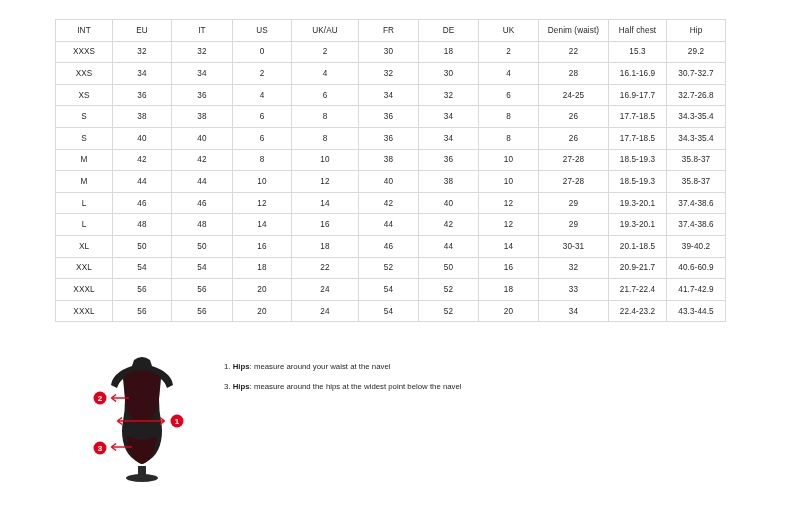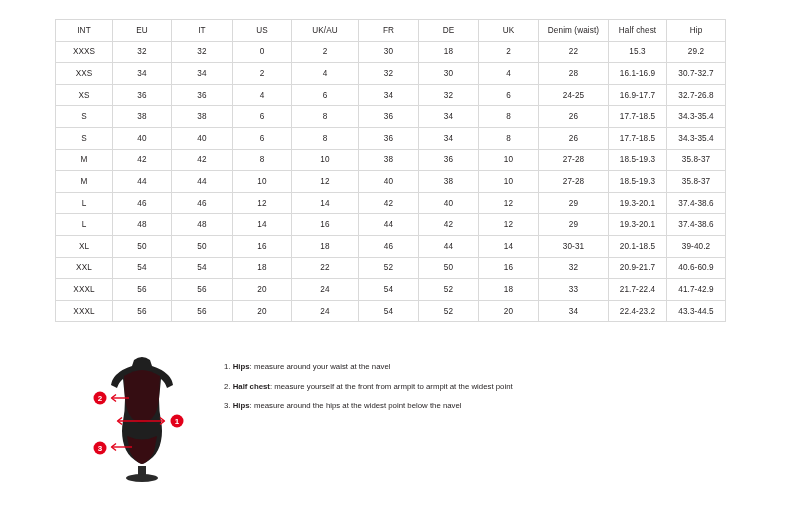--- a/index.html
+++ b/index.html
@@ -352,19 +352,18 @@
           </g>
           <g>
             <circle cx="18" cy="96" r="6.5" fill="#e2001a"></circle>
             <text x="18" y="99" font-family="Liberation Sans, sans-serif" font-size="8" font-weight="bold" fill="#ffffff" text-anchor="middle">3</text>
           </g>
         </svg>
       </div>
 
       <div class="notes">
           <div class="note"><span class="num">1.</span> <b>Hips</b><span>: measure around your waist at the navel</span></div>
-          <div class="note"><span class="num">2.</span> <b>Half chest</b><span>: measure yourself at the front from armpit to armpit at the widest point</span></div>
           <div class="note"><span class="num">3.</span> <b>Hips</b><span>: measure around the hips at the widest point below the navel</span></div>
         </div>
     </div>
   </div>
 
 </div>
 
 </body></html>

